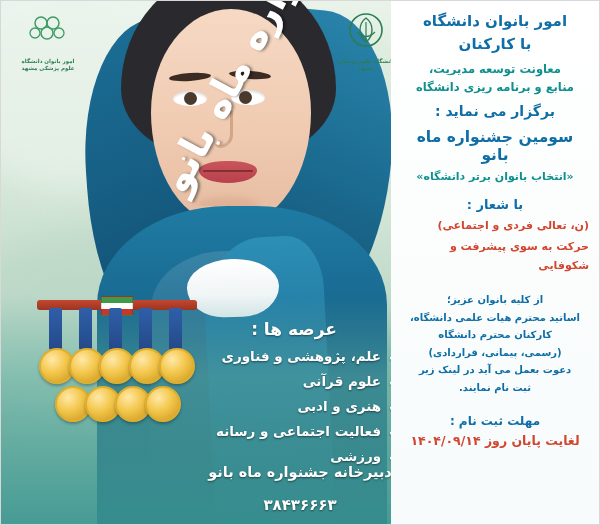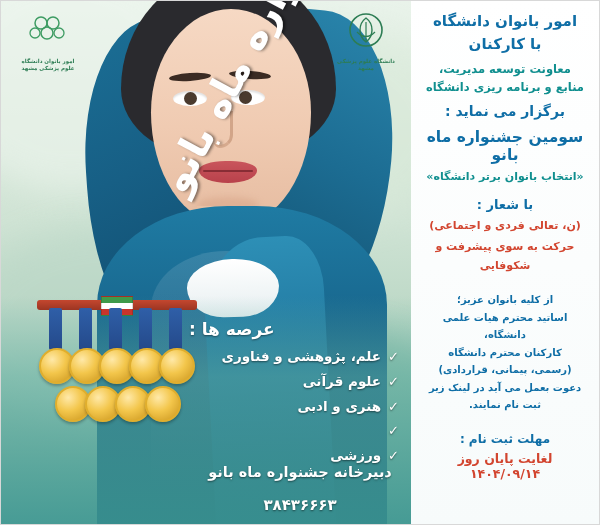--- a/index.html
+++ b/index.html
@@ -191,21 +191,21 @@
     transform-origin: left top;
     white-space: nowrap;
   }
 
   
   .areas {
     position: absolute;
     right: 14px;
     top: 318px;
     width: 210px;
-    text-align: left;
+    text-align: center;
     color: #ffffff;
   }
   .areas-heading {
     font-size: 17px;
     font-weight: bold;
     color: #ffffff;
     text-shadow: 0 1px 2px rgba(0,0,0,.45);
     margin-bottom: 9px;
   }
   .area-item {
@@ -269,21 +269,21 @@
     text-shadow: 0 1px 2px rgba(0,0,0,.5);
   }
   .secretariat .s-line1 { font-size: 14.5px; font-weight: bold; }
   .secretariat .s-line2 { font-size: 15px; font-weight: bold; margin-top: 16px; letter-spacing: 1px; }
 
   
   .text-panel {
     position: absolute;
     top: 0;
     right: 0;
-    width: 188px;
+    width: 208px;
     height: 525px;
     background: linear-gradient(180deg,#ffffff 0%, #f7fbfb 100%);
     box-sizing: border-box;
     padding: 10px 10px 24px 10px;
     text-align: center;
     direction: rtl;
   }
   .t-head {
     color: #0f6ea6;
     font-weight: bold;
@@ -327,20 +327,21 @@
     font-weight: bold;
     font-size: 13px;
     margin-top: 14px;
   }
   .t-slogan {
     color: #d2452f;
     font-size: 11px;
     line-height: 1.7;
     margin-top: 5px;
     font-weight: bold;
+    text-align: right;
   }
   .t-invite {
     color: #0f6ea6;
     font-size: 10px;
     line-height: 1.75;
     margin-top: 16px;
     font-weight: bold;
   }
   .t-deadline-label {
     color: #0f6ea6;
@@ -441,20 +442,21 @@
       <div class="area-item">
         <span class="tick">✓</span>
         <span>علوم قرآنی</span>
       </div>
       <div class="area-item">
         <span class="tick">✓</span>
         <span>هنری و ادبی</span>
       </div>
       <div class="area-item">
         <span class="tick">✓</span>
+        <span>فعالیت اجتماعی و رسانه</span>
       </div>
       <div class="area-item">
         <span class="tick">✓</span>
         <span>ورزشی</span>
       </div>
     </div>
 
     <div class="secretariat">
       <div class="s-line1">دبیرخانه جشنواره ماه بانو</div>
       <div class="s-line2">۳۸۴۳۶۶۶۳</div>

